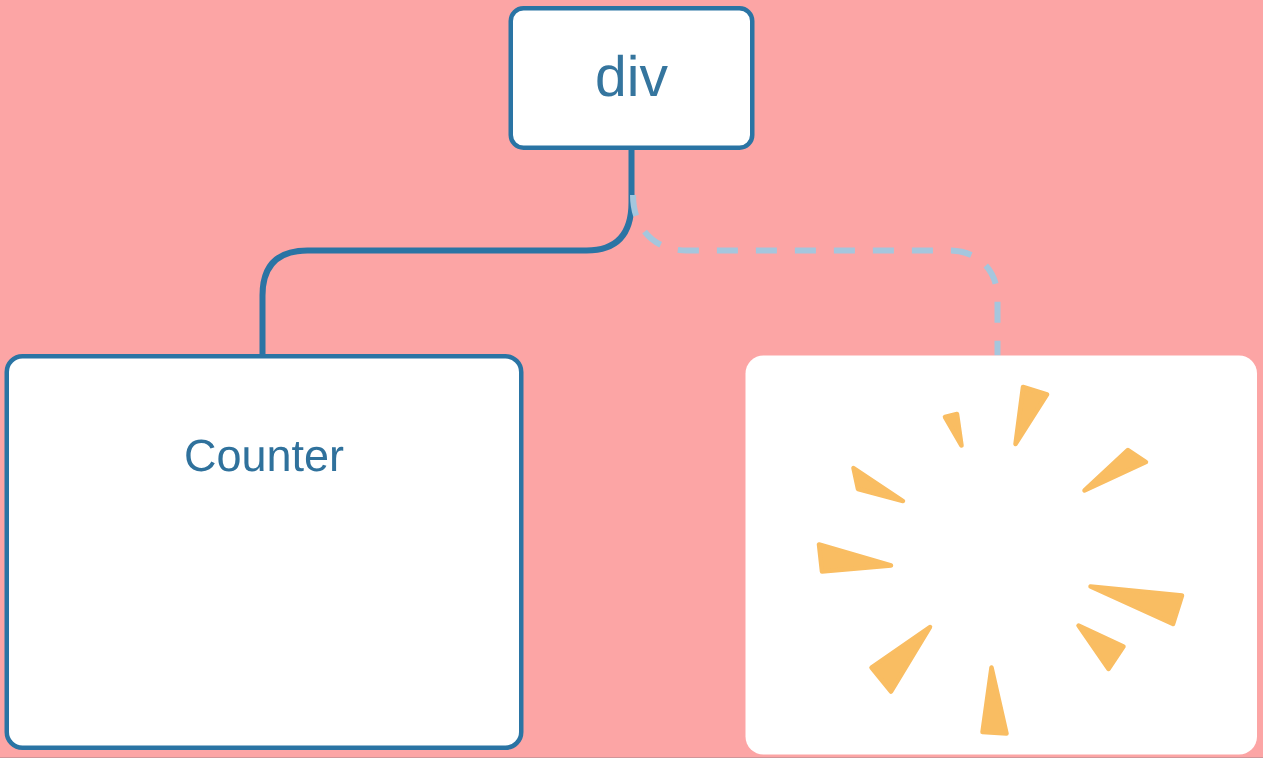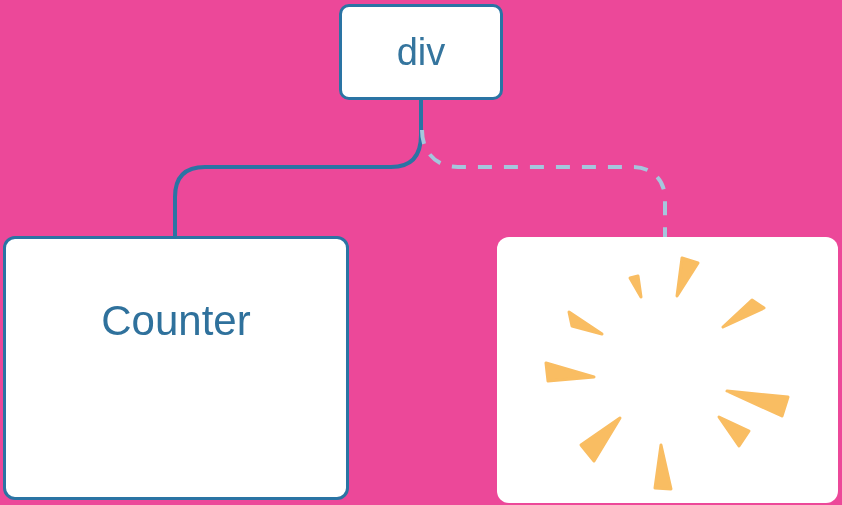--- a/index.html
+++ b/index.html
@@ -29,23 +29,23 @@
     font-size:38px;
     color:#35759e;
     font-weight:500;
   }
   #counter-node{
     left:3px;top:236px;width:346px;height:264px;
     border:3px solid #2a74a4;
     border-radius:12px;
   }
   .counter-title{
-    margin-top:60px;
+    margin-top:44px;
     text-align:center;
-    font-size:42px;
+    font-size:30px;
     line-height:44px;
     font-weight:500;
     color:#2f719c;
   }
   .state-badge{
     box-sizing:border-box;
     width:267px;height:100px;
     margin:37px auto 0 auto;
     border:2.5px solid #5b5bd3;
     border-radius:50px;
@@ -69,21 +69,21 @@
   }
   #poof-node{
     left:497px;top:237px;width:341px;height:266px;
     border-radius:12px;
   }
   #poof-node svg{display:block;width:100%;height:100%;}
 </style>
 </head>
 <body>
 
-<div id="canvas" style="background-color: #ec4899;">
+<div id="canvas" style="background-color: #fca5a5;">
 
   <svg id="connectors" aria-hidden="true">
     <path d="M421,100 L421,135 Q421,167 391,167 L205,167 Q175,167 175,197 L175,237" fill="none" stroke-width="4" stroke="#2a74a4"></path>
     <path d="M422,130 C422,152 436,167 458,167 L633,167 C651,167 665,179 665,199 L665,237" fill="none" stroke-width="4" stroke-dasharray="14 12" stroke="#a5c6dd"></path>
   </svg>
 
   <div id="root-node" class="node" style="border-color: rgb(42, 116, 164); color: rgb(53, 117, 158); background-color: rgb(255, 255, 255);">
     <span>div</span>
   </div>
 

